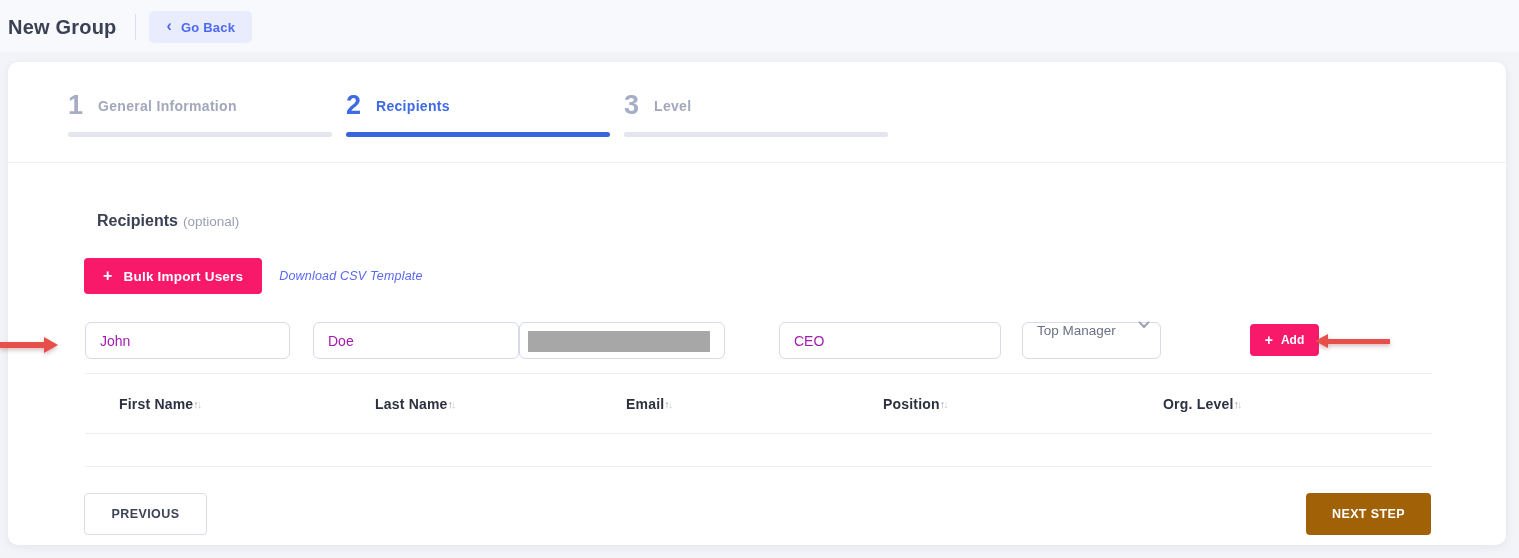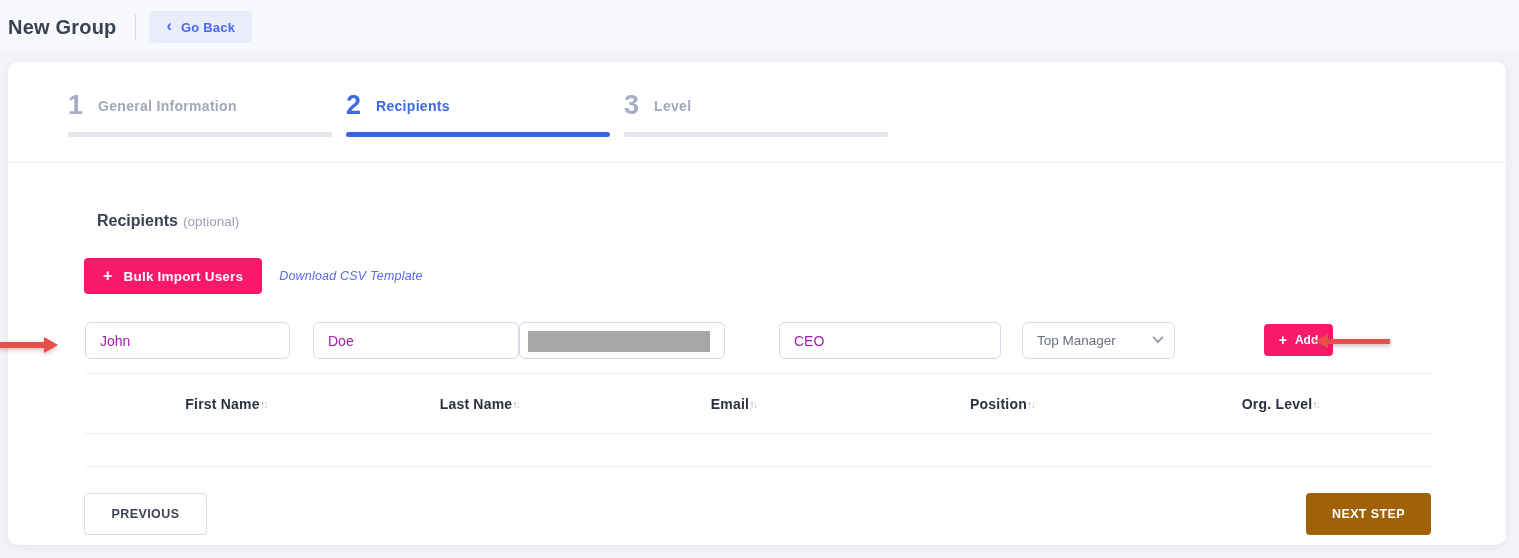--- a/index.html
+++ b/index.html
@@ -45,22 +45,22 @@
 
   
   .form-row { position:absolute; left:77px; top:260px; display:flex; align-items:flex-start; }
   .txt-input { height:37px; border:1px solid #d7daea; border-radius:6px; padding:0 14px; font-size:14px;
                color:#a21caf; font-family:inherit; background:#fff; outline:none; }
   .in-first { width:205px; margin-right:23px; }
   .in-last  { width:206px; }
   .in-email { width:206px; margin-right:22px; position:relative; display:flex; align-items:center; }
   .redaction { position:absolute; left:8px; top:8px; width:182px; height:21px; background:#a7a7a7; }
   .in-pos   { width:222px; margin-right:21px;margin-left:32px; }
-  .select-box { width:153px; height:37px; border:1px solid #d7daea; border-radius:6px; padding:0 12px 0 14px;
-                display:flex; align-items:center; justify-content:space-between; cursor:pointer; background:#fff; margin-right:89px; }
+  .select-box { width:139px; height:37px; border:1px solid #d7daea; border-radius:6px; padding:0 12px 0 14px;
+                display:flex; justify-content:space-between; cursor:pointer; background:#fff; margin-right:89px; }
   .select-box .sel-label { font-size:13.5px; color:#6b7183; }
   .chevron-down { width:8px; height:8px; border-right:2px solid #9aa0b2; border-bottom:2px solid #9aa0b2;
                   transform:rotate(45deg) translate(-1px,-1px); margin-top:-3px; }
   .add-btn { height:32px; width:69px; margin-top:2px; background:#f9196b; color:#fff; border:none; border-radius:4px;
              font-size:12px; font-weight:700; display:flex; align-items:center; justify-content:center; gap:8px;
              cursor:pointer; font-family:inherit; }
   .add-btn .plus-glyph { font-size:14px; }
 
   
   .arrow { position:absolute; display:flex; align-items:center; filter:drop-shadow(0 2px 2px rgba(140,60,60,0.35)); }
@@ -70,21 +70,21 @@
                         border-left:14px solid #e64f4a; }
   .arrow-left { left:1315px; top:334px; }
   .arrow-left .head  { width:0; height:0; border-top:7px solid transparent; border-bottom:7px solid transparent;
                        border-right:13px solid #e64f4a; }
   .arrow-left .shaft { width:62px; height:5px; background:#e64f4a; }
 
   
   .table-wrap { position:absolute; left:77px; top:311px; width:1347px; }
   .table-top-line { height:1px; background:#ededf3; }
   .thead { display:flex; align-items:center; height:60px; border-bottom:1px solid #ededf3; padding-left:18px; }
-  .th { display:flex; align-items:center; justify-content:center; cursor:pointer;padding-left:16px; }
+  .th { display:flex; align-items:center; justify-content:flex-start; cursor:pointer;padding-left:16px; }
   .th .th-label { font-size:14px; font-weight:700; color:#2c3140; letter-spacing:0.2px; }
   .sort-icon { font-size:11px; letter-spacing:-2px; margin-right:26px; user-select:none; }
   .sort-up { color:#9ba1b3; }
   .sort-down { color:#c9cdd9; }
   .th-1 { width:256px; } .th-2 { width:251px; } .th-3 { width:257px; } .th-4 { width:280px; } .th-5 { width:277px; }
   .empty-row { height:33px; border-bottom:1px solid #ededf3; }
 
   
   .prev-btn { position:absolute; left:76px; top:431px; width:123px; height:42px; background:#fff;
               border:1px solid #d9dcea; border-radius:4px; color:#3d4357; font-size:12.5px; font-weight:700;

